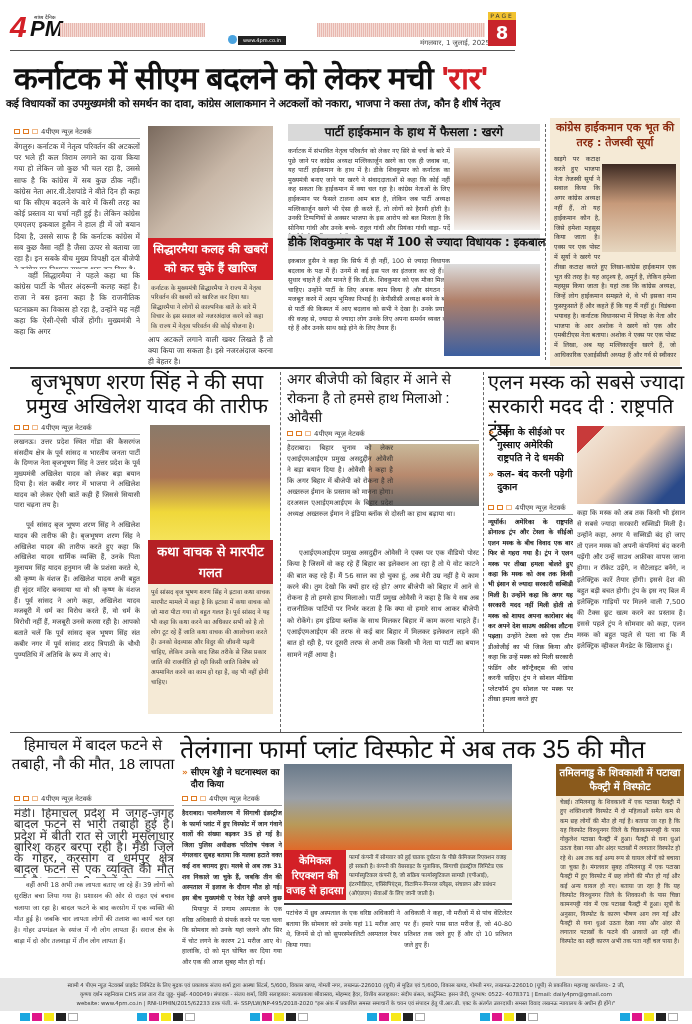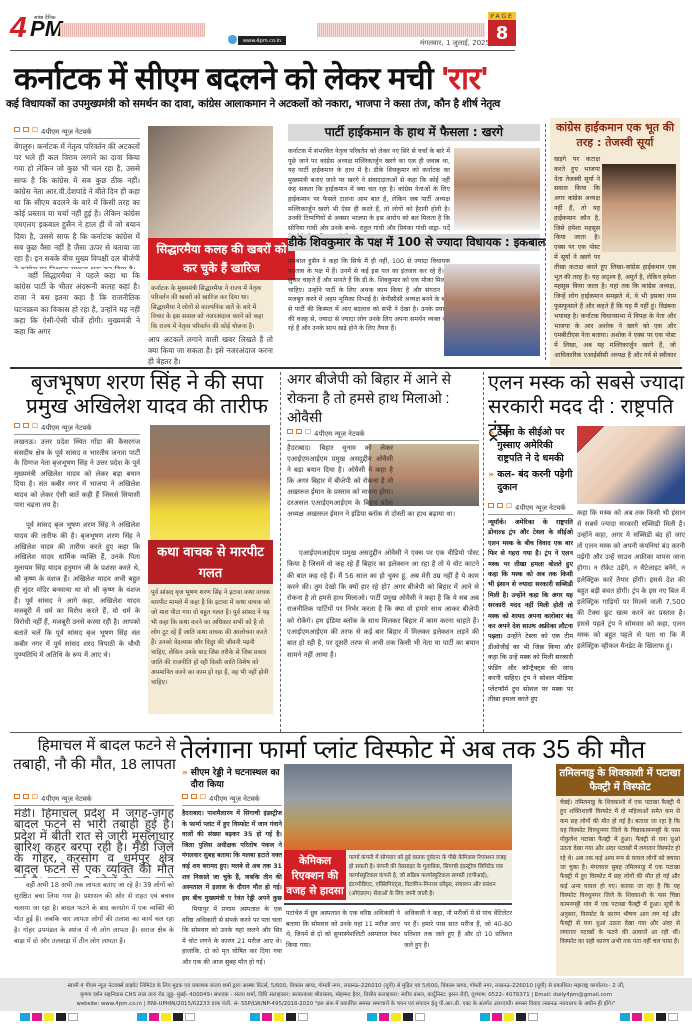--- a/index.html
+++ b/index.html
@@ -15,21 +15,21 @@
 .web{left:238px;top:36px;width:48px;height:9px;background:#222;color:#fff;font-size:5px;text-align:center;line-height:9px}
 .date{left:420px;top:38px;font-size:7px;color:#444}
 .pg{left:488px;top:12px;width:28px;height:34px}
 .pglbl{height:8px;background:#f2c230;color:#333;font-size:6px;text-align:center;letter-spacing:2px;line-height:8px}
 .pgnum{height:26px;background:#c8242b;color:#fff;font-size:18px;font-weight:bold;text-align:center;line-height:26px}
 .rule{height:1px;background:#555}
 
 .h1{left:14px;top:56px;font-family:"Liberation Sans",sans-serif;font-weight:bold;font-size:31px;color:#111;white-space:nowrap;letter-spacing:-0.5px}
 .h1 .red{color:#d32027}
 .sub{left:6px;top:96px;font-size:10.5px;font-weight:bold;color:#111;white-space:nowrap;letter-spacing:-0.3px}
-.byline{font-size:7px;color:#333;display:flex;align-items:flex-start;gap:3px;border-bottom:1px solid #999;padding-bottom:2px}
+.byline{font-size:7px;color:#333;display:flex;align-items:center;gap:3px;border-bottom:1px solid #999;padding-bottom:2px}
 .sq{display:inline-block;width:6px;height:5px;border:1.5px solid #e07a22}
 .sq.l{border-color:#f0b98a}
 .body{font-size:7.4px;line-height:11.2px;color:#333;text-align:justify;overflow:hidden}
 .redbox{background:#d32027;color:#fff;text-align:center;font-weight:bold}
 .caption{background:#f5ead6;font-size:6.2px;line-height:9.4px;color:#333;padding:3px}
 .graybar{background:#d9d9d9;font-weight:bold;color:#111;text-align:center;white-space:nowrap}
 .photo{overflow:hidden}
 .vdash{border-left:1px dashed #666}
 .bigh{font-family:"Liberation Sans",sans-serif;font-weight:normal;color:#111;line-height:1.15}
 .footer{left:0;top:978px;width:692px;height:33px;background:#e6e6e6;font-size:5.4px;color:#333;text-align:center;padding-top:3px;line-height:9px}
@@ -62,21 +62,21 @@
   <div class="byline">
       <span class="sq"></span>
       <span class="sq"></span>
       <span class="sq l"></span>
       <span>4पीएम न्यूज़ नेटवर्क</span>
     </div>
 </div>
 <div class="abs body" style="left:14px;top:141px;width:126px;height:128px">बेंगलुरु। कर्नाटक में नेतृत्व परिवर्तन की अटकलों पर भले ही कल विराम लगाने का दावा किया गया हो लेकिन जो कुछ भी चल रहा है, उससे साफ है कि कांग्रेस में सब कुछ ठीक नहीं। कांग्रेस नेता आर.वी.देशपांडे ने बीते दिन ही कहा था कि सीएम बदलने के बारे में किसी तरह का कोई प्रस्ताव या चर्चा नहीं हुई है। लेकिन कांग्रेस एमएलए इकबाल हुसैन ने हाल ही में जो बयान दिया है, उससे साफ है कि कर्नाटक कांग्रेस में सब कुछ वैसा नहीं है जैसा ऊपर से बताया जा रहा है। इन सबके बीच मुख्य विपक्षी दल बीजेपी ने कांग्रेस पर निशाना साधना शुरू कर दिया है।</div>
 <div class="abs body" style="left:14px;top:270px;width:126px;height:92px;text-indent:14px">वहीं सिद्धारमैया ने पहले कहा था कि कांग्रेस पार्टी के भीतर अंदरूनी कलह कहां है। राजा ने बस इतना कहा है कि राजनीतिक घटनाक्रम का विकास हो रहा है, उन्होंने यह नहीं कहा कि ऐसी-ऐसी चीजें होंगी। मुख्यमंत्री ने कहा कि अगर</div>
 <div class="abs photo" style="left:148px;top:126px;width:125px;height:112px;background:linear-gradient(135deg,#7a6a5e,#c9b8a8 50%,#e8e0d4)"></div>
-<div class="abs redbox" style="left:148px;top:238px;width:147px;height:42px;font-size:11.5px;line-height:19px;padding-top:2px">सिद्धारमैया कलह की खबरों को कर चुके हैं खारिज</div>
+<div class="abs redbox" style="left:148px;top:238px;width:125px;height:42px;font-size:11.5px;line-height:19px;padding-top:2px">सिद्धारमैया कलह की खबरों को कर चुके हैं खारिज</div>
 <div class="abs caption" style="left:148px;top:280px;width:125px;height:52px">कर्नाटक के मुख्यमंत्री सिद्धारमैया ने राज्य में नेतृत्व परिवर्तन की खबरों को खारिज कर दिया था। सिद्धारमैया ने लोगों से काल्पनिक बातें के बारे में विचार के इस सवाल को नजरअंदाज करने को कहा कि राज्य में नेतृत्व परिवर्तन की कोई योजना है।</div>
 <div class="abs body" style="left:148px;top:334px;width:125px;height:32px">आप अटकलें लगाने वाली खबर लिखते हैं तो क्या किया जा सकता है। इसे नजरअंदाज करना ही बेहतर है।</div>
 
 <div class="abs graybar" style="left:288px;top:124px;width:252px;height:17px;font-size:12px;line-height:17px">पार्टी हाईकमान के हाथ में फैसला : खरगे</div>
 <div class="abs body" style="left:288px;top:146px;width:162px;height:88px;font-size:6.3px;line-height:9.6px">कर्नाटक में संभावित नेतृत्व परिवर्तन को लेकर नए सिरे से चर्चा के बारे में पूछे जाने पर कांग्रेस अध्यक्ष मल्लिकार्जुन खरगे का एक ही जवाब था, यह पार्टी हाईकमान के हाथ में है। डीके शिवकुमार को कर्नाटक का मुख्यमंत्री बनाए जाने पर खरगे ने संवाददाताओं से कहा कि कोई नहीं कह सकता कि हाईकमान में क्या चल रहा है। कांग्रेस नेताओं के लिए हाईकमान पर फैसले टालना आम बात है, लेकिन जब पार्टी अध्यक्ष मल्लिकार्जुन खरगे भी ऐसा ही करते हैं, तो लोगों को हैरानी होती है। उनकी टिप्पणियों से अक्सर भाजपा के इस आरोप को बल मिलता है कि सोनिया गांधी और उनके बच्चे- राहुल गांधी और प्रियंका गांधी वाड्रा- पर्दे के पीछे से पार्टी चला रहे हैं।</div>
 <div class="abs photo" style="left:454px;top:148px;width:86px;height:82px;background:linear-gradient(180deg,#e8d8c8,#b58a6e 45%,#f4f1ee)"></div>
 <div class="abs graybar" style="left:288px;top:234px;width:252px;height:17px;font-size:11.5px;line-height:17px">डीके शिवकुमार के पक्ष में 100 से ज्यादा विधायक : इकबाल</div>
 <div class="abs body" style="left:288px;top:256px;width:162px;height:88px;font-size:6.3px;line-height:9.6px">इकबाल हुसैन ने कहा कि सिर्फ मैं ही नहीं, 100 से ज्यादा विधायक बदलाव के पक्ष में हैं। उनमें से कई इस पल का इंतजार कर रहे हैं। वे सुधार चाहते हैं और मानते हैं कि डी.के. शिवकुमार को एक मौका मिलना चाहिए। उन्होंने पार्टी के लिए अथक काम किया है और संगठन को मजबूत करने में अहम भूमिका निभाई है। केपीसीसी अध्यक्ष बनने के बाद से पार्टी की किस्मत में आए बदलाव को सभी ने देखा है। उनके प्रयासों की वजह से, ज्यादा से ज्यादा लोग उनके लिए अपना समर्थन व्यक्त कर रहे हैं और उनके साथ खड़े होने के लिए तैयार हैं।</div>
 <div class="abs photo" style="left:444px;top:264px;width:96px;height:92px;background:linear-gradient(180deg,#ddd,#b0806a 40%,#3c5fa0)"></div>
 <div class="abs vdash" style="left:545px;top:124px;height:236px"></div>
@@ -137,21 +137,21 @@
       <span class="sq l"></span>
       <span>4पीएम न्यूज़ नेटवर्क</span>
     </div>
 </div>
 <div class="abs body" style="left:488px;top:517px;width:85px;height:210px;font-size:6.4px;line-height:10.4px;font-weight:bold;color:#222"><span>न्यूयॉर्क। अमेरिका के राष्ट्रपति डोनाल्ड ट्रंप और टेस्ला के सीईओ एलन मस्क के बीच विवाद एक बार फिर से गहरा गया है। ट्रंप ने एलन मस्क पर तीखा हमला बोलते हुए कहा कि मस्क को अब तक किसी भी इंसान से ज्यादा सरकारी सब्सिडी मिली है। उन्होंने कहा कि अगर यह सरकारी मदद नहीं मिली होती तो मस्क को शायद अपना कारोबार बंद कर अपने देश साउथ अफ्रीका लौटना पड़ता।</span> <span style="font-weight:normal">उन्होंने टेस्ला को एक टीम डीओजीई का भी जिक्र किया और कहा कि उन्हें मस्क को मिली सरकारी फंडिंग और कॉन्ट्रैक्ट्स की जांच करनी चाहिए। ट्रंप ने सोशल मीडिया प्लेटफॉर्म ट्रुथ सोशल पर मस्क पर तीखा हमला करते हुए</span></div>
 <div class="abs photo" style="left:577px;top:426px;width:108px;height:78px;background:linear-gradient(135deg,#c83a3a 0 15%,#f0e0d0 15%,#e8c8b0 50%,#2a4a8a 85%)"></div>
 <div class="abs body" style="left:577px;top:508px;width:108px;height:220px;font-size:6.8px;line-height:11.1px">कहा कि मस्क को अब तक किसी भी इंसान से सबसे ज्यादा सरकारी सब्सिडी मिली है। उन्होंने कहा, अगर ये सब्सिडी बंद हो जाए तो एलन मस्क को अपनी कंपनियां बंद करनी पड़ेंगी और उन्हें साउथ अफ्रीका वापस जाना होगा। न रॉकेट उड़ेंगे, न सैटेलाइट बनेंगे, न इलेक्ट्रिक कारें तैयार होंगी। इससे देश की बहुत बड़ी बचत होगी। ट्रंप के इस नए बिल में इलेक्ट्रिक गाड़ियों पर मिलने वाली 7,500 की टैक्स छूट खत्म करने का प्रस्ताव है। इससे पहले ट्रंप ने सोमवार को कहा, एलन मस्क को बहुत पहले से पता था कि मैं इलेक्ट्रिक व्हीकल मैनडेट के खिलाफ हूं।</div>
 
 <div class="abs rule" style="left:10px;top:732px;width:672px"></div>
 
-<div class="abs bigh" style="left:10px;top:735px;width:166px;font-size:15px;text-align:right;line-height:19px">हिमाचल में बादल फटने से तबाही, नौ की मौत, 18 लापता</div>
+<div class="abs bigh" style="left:10px;top:735px;width:166px;font-size:15px;text-align:center;line-height:19px">हिमाचल में बादल फटने से तबाही, नौ की मौत, 18 लापता</div>
 <div class="abs" style="left:14px;top:794px;width:160px">
   <div class="byline">
       <span class="sq"></span>
       <span class="sq"></span>
       <span class="sq l"></span>
       <span>4पीएम न्यूज़ नेटवर्क</span>
     </div>
 </div>
 <div class="abs body" style="left:14px;top:808px;width:160px;height:70px;font-size:12px;line-height:11.3px">मंडी। हिमाचल प्रदेश में जगह-जगह बादल फटने से भारी तबाही हुई है। प्रदेश में बीती रात से जारी मूसलाधार बारिश कहर बरपा रही है। मंडी जिले के गोहर, करसोग व धर्मपुर क्षेत्र बादल फटने से एक व्यक्ति की मौत हुई है। लगभग 9 लोगों के बह जाने की खबर है।</div>
 <div class="abs body" style="left:14px;top:880px;width:160px;height:96px;font-size:6.6px;line-height:11.3px;text-indent:12px">वहीं अभी 18 अभी तक लापता बताए जा रहे हैं। 39 लोगों को सुरक्षित बचा लिया गया है। प्रशासन की ओर से राहत एवं बचाव चलाया जा रहा है। बादल फटने के बाद करसोग में एक व्यक्ति की मौत हुई है। जबकि चार लापता लोगों की तलाश का कार्य चल रहा है। गोहर उपमंडल के स्यांज में नौ लोग लापता हैं। सराज क्षेत्र के बाड़ा में दो और तलवाड़ा में तीन लोग लापता हैं।</div>

